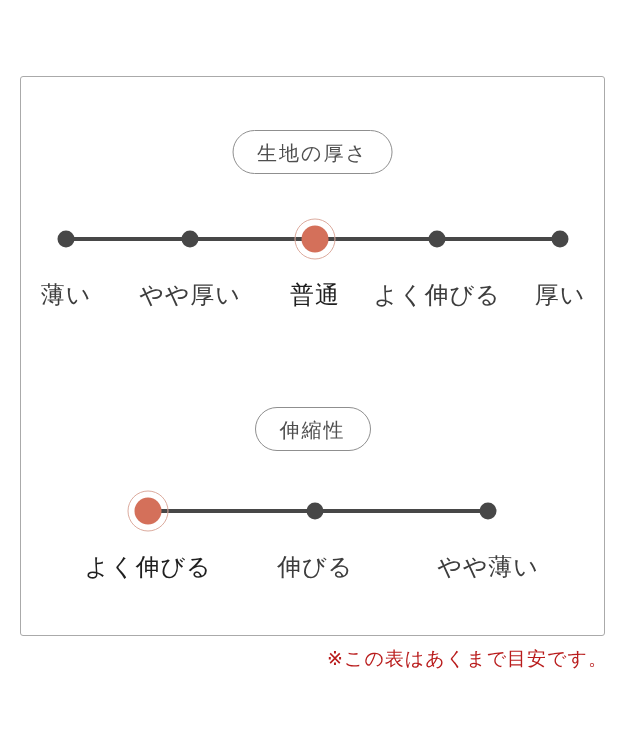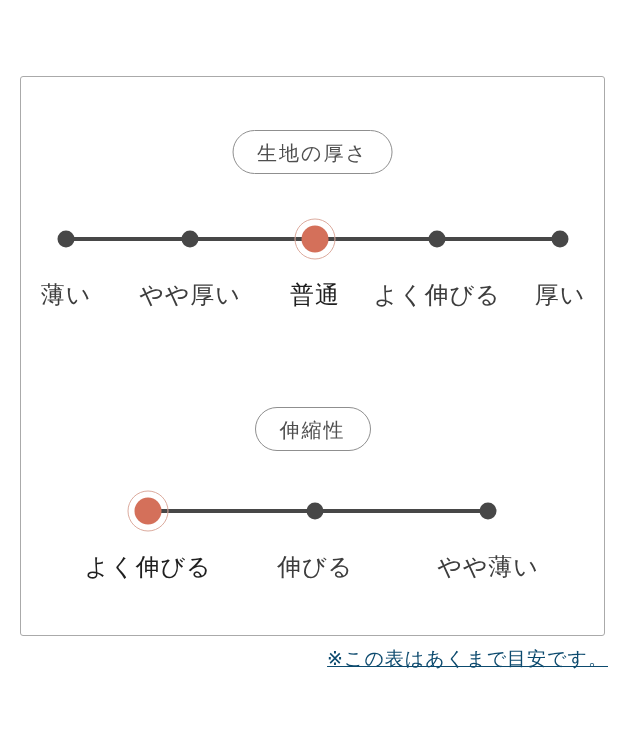--- a/index.html
+++ b/index.html
@@ -94,24 +94,23 @@
   }
   .point.selected .lbl {
     font-weight: 400;
     color: #1f1f1f;
   }
   .footnote {
     position: absolute;
     right: 17px;
     top: 646px;
     font-size: 19px;
-    color: #0c4a6e;
+    color: #b91c1c;
     letter-spacing: 1px;
     white-space: nowrap;
-    text-decoration: underline;
   }
 </style>
 </head>
 <body>
 
 <div class="canvas">
   <div class="chart-box">
 
     <div class="pill pill1">
       <span>生地の厚さ</span>

